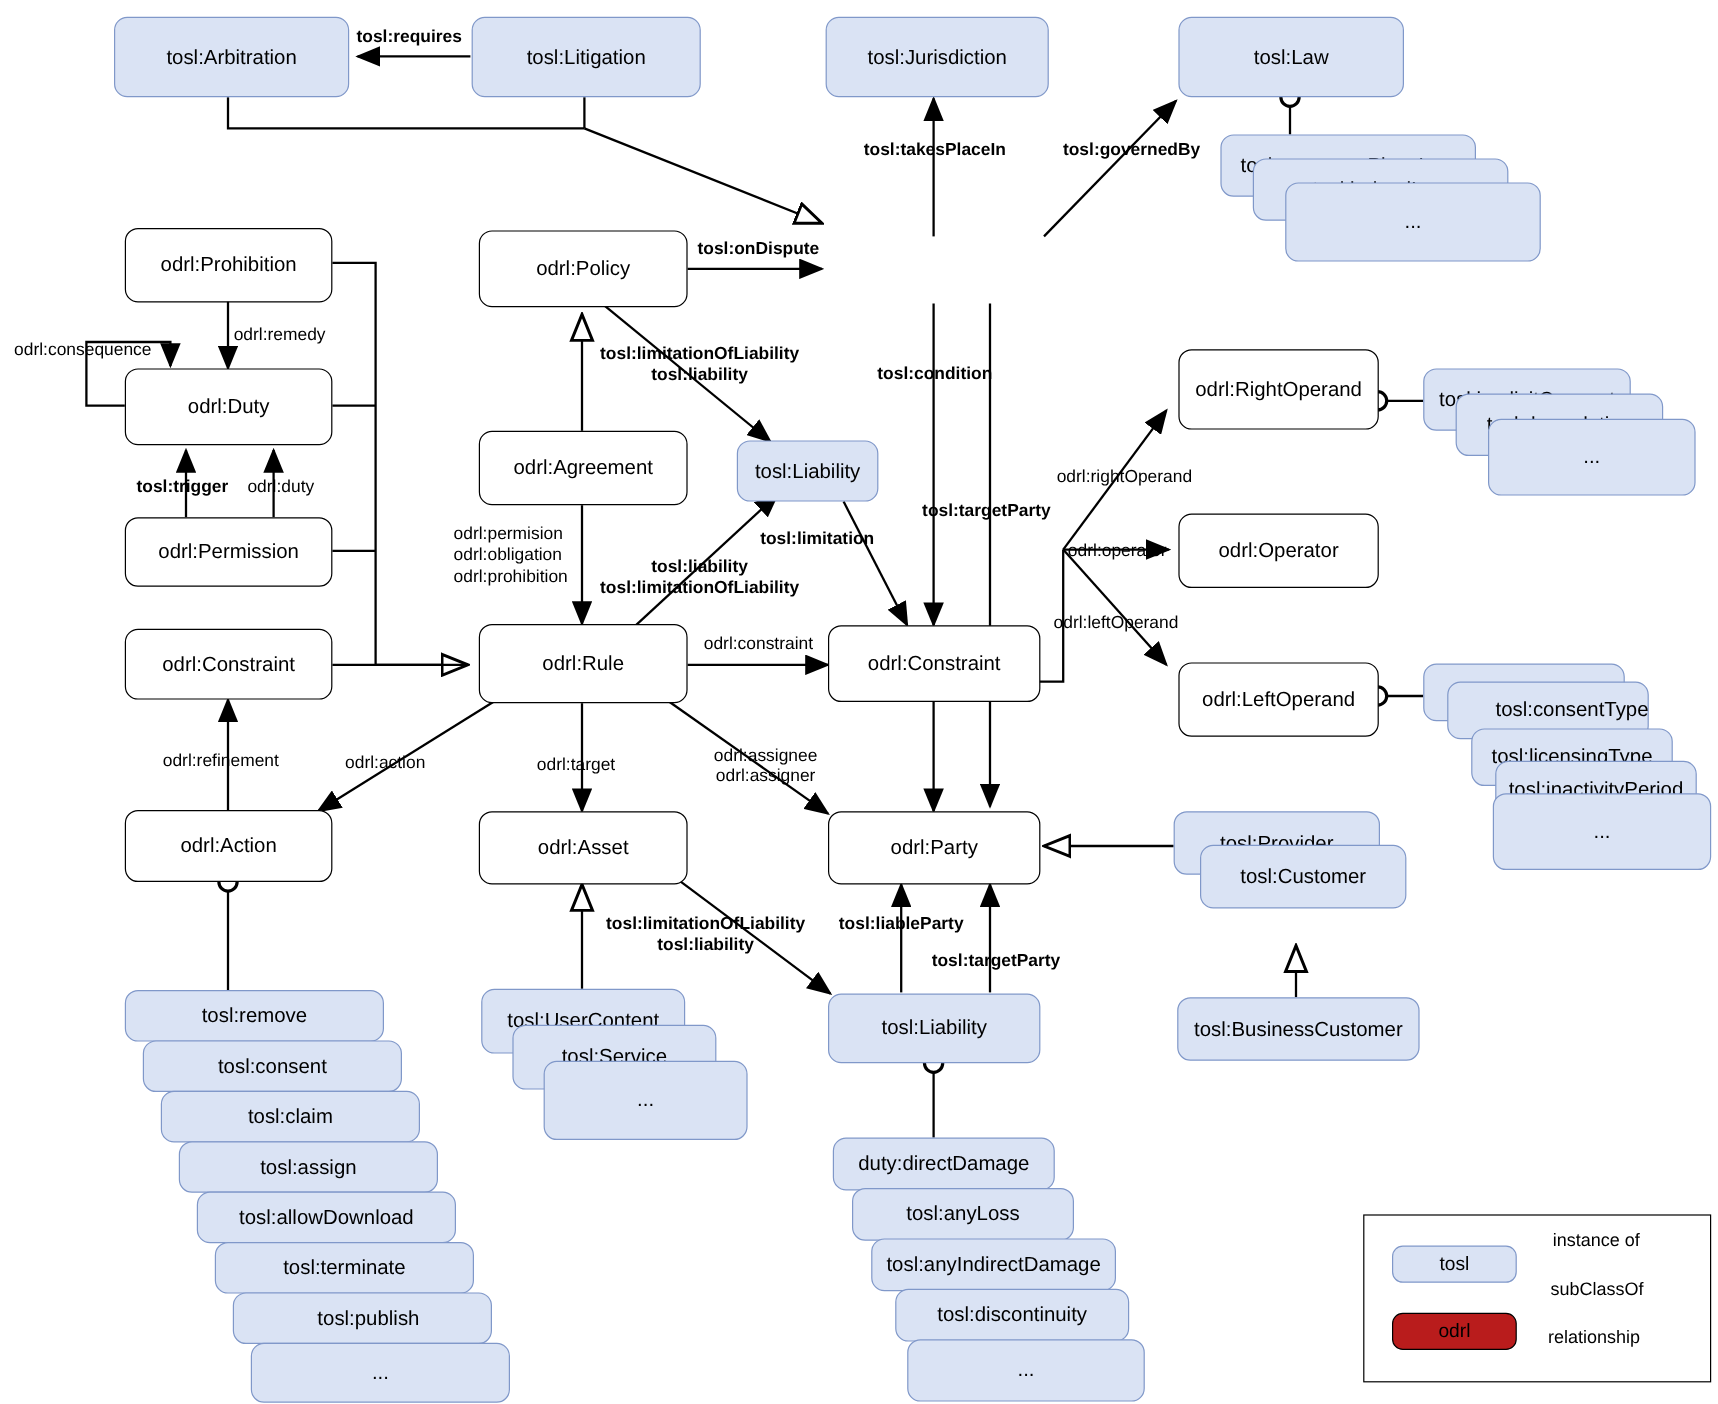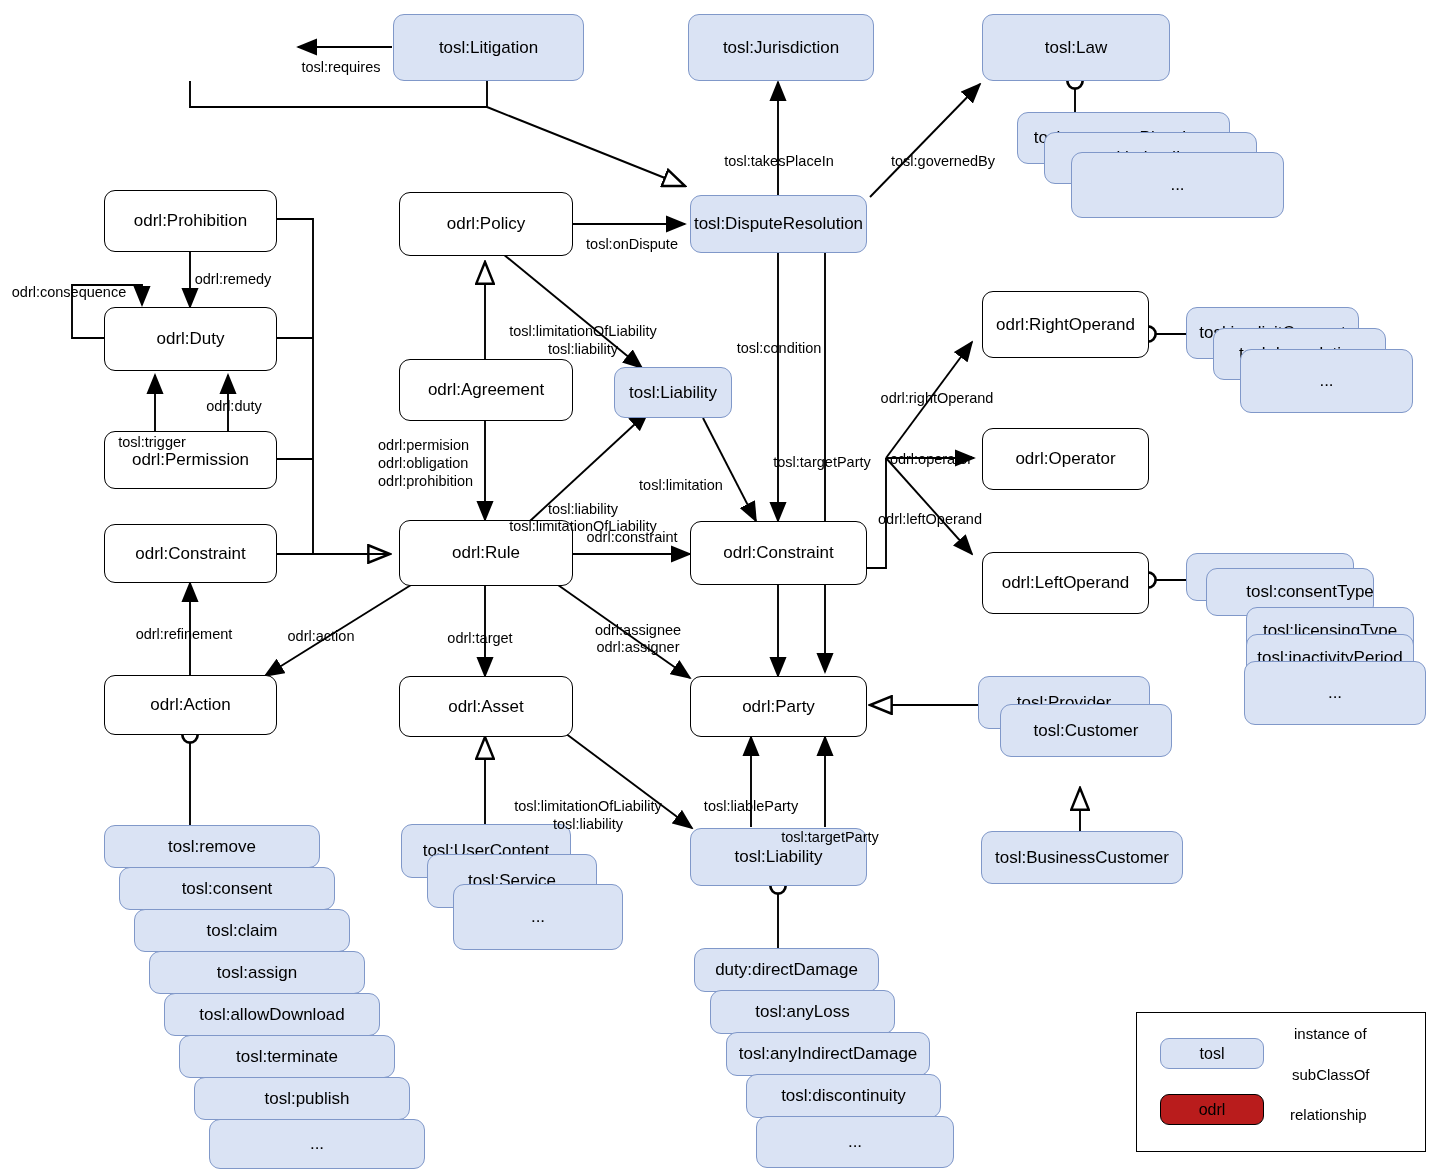--- a/index.html
+++ b/index.html
@@ -46,21 +46,21 @@
   }
   .stack{ position:absolute; }
   .stack .node{ position:absolute; }
   .elabel{
     position:absolute;
     font-size:14.5px;
     color:#000000;
     white-space:nowrap;
     line-height:1.25;
   }
-  .elabel.bold{ font-weight:normal;margin-top:36px; }
+  .elabel.bold{ font-weight:bold; }
   .elabel.center{ transform:translateX(-50%); }
   .legend-box{
     position:absolute;
     box-sizing:border-box;
     border:1.7px solid #000000;
     background:#ffffff;
   }
   .legend-swatch{
     position:absolute;
     box-sizing:border-box;
@@ -176,38 +176,38 @@
       <path d="M825,827 L825,737" marker-end="url(#mFilled)"></path>
 
       <path d="M778,886 L778,948" marker-start="url(#mCircle)"></path>
 
       <path d="M1293,1053 L1378,1053" marker-end="url(#mCircle)"></path>
       <path d="M1293,1094 L1380,1094" marker-end="url(#mHollow)"></path>
       <path d="M1293,1134 L1380,1134" stroke-width="2.6" marker-end="url(#mFilled)"></path>
     </g>
   </svg>
 
+  <div class="node tosl" style="left:95px;top:14px;width:196px;height:67px;">tosl:Arbitration</div>
 
   <div class="node tosl" style="left:393px;top:14px;width:191px;height:67px;">tosl:Litigation</div>
 
   <div class="node tosl" style="left:688px;top:14px;width:186px;height:67px;">tosl:Jurisdiction</div>
 
   <div class="node tosl" style="left:982px;top:14px;width:188px;height:67px;">tosl:Law</div>
 
   <div class="stack" style="left:1017px;top:112px;width:270px;height:140px;">
     <div class="node tosl" style="left:0px;top:0px;width:213px;height:52px;">tosl:consumerPlaceLaw</div>
     <div class="node tosl" style="left:27px;top:20px;width:213px;height:52px;">tosl:irelandLaw</div>
     <div class="node tosl" style="left:54px;top:40px;width:213px;height:66px;">...</div>
   </div>
 
   <div class="node odrl" style="left:104px;top:190px;width:173px;height:62px;">odrl:Prohibition</div>
 
   <div class="node odrl" style="left:399px;top:192px;width:174px;height:64px;">odrl:Policy</div>
 
-  <div class="node tosl" style="left:690px;top:195px;width:177px;height:58px;">tosl:DisputeResolution</div>
 
   <div class="node odrl" style="left:104px;top:307px;width:173px;height:64px;">odrl:Duty</div>
 
   <div class="node odrl" style="left:982px;top:291px;width:167px;height:67px;">odrl:RightOperand</div>
 
   <div class="stack" style="left:1186px;top:307px;width:240px;height:130px;">
     <div class="node tosl" style="left:0px;top:0px;width:173px;height:52px;">tosl:implicitConsent</div>
     <div class="node tosl" style="left:27px;top:21px;width:173px;height:52px;">tosl:degradation</div>
     <div class="node tosl" style="left:54px;top:42px;width:173px;height:64px;">...</div>
   </div>
@@ -224,21 +224,21 @@
 
   <div class="node odrl" style="left:399px;top:520px;width:174px;height:66px;">odrl:Rule</div>
 
   <div class="node odrl" style="left:690px;top:521px;width:177px;height:64px;">odrl:Constraint</div>
 
   <div class="node odrl" style="left:982px;top:552px;width:167px;height:62px;">odrl:LeftOperand</div>
 
   <div class="stack" style="left:1186px;top:553px;width:250px;height:220px;">
     <div class="node tosl" style="left:0px;top:0px;width:168px;height:48px;">tosl:justification</div>
     <div class="node tosl" style="left:20px;top:15px;width:168px;height:48px;padding-left:46px;">tosl:consentType</div>
-    <div class="node tosl" style="left:40px;top:54px;width:168px;height:48px;margin-left:20px;">tosl:licensingType</div>
+    <div class="node tosl" style="left:40px;top:54px;width:168px;height:48px;">tosl:licensingType</div>
     <div class="node tosl" style="left:60px;top:81px;width:168px;height:48px;">tosl:inactivityPeriod</div>
     <div class="node tosl" style="left:58px;top:108px;width:182px;height:64px;">...</div>
   </div>
 
   <div class="node odrl" style="left:104px;top:675px;width:173px;height:60px;">odrl:Action</div>
 
   <div class="node odrl" style="left:399px;top:676px;width:174px;height:61px;">odrl:Asset</div>
 
   <div class="node odrl" style="left:690px;top:676px;width:177px;height:61px;">odrl:Party</div>
 

